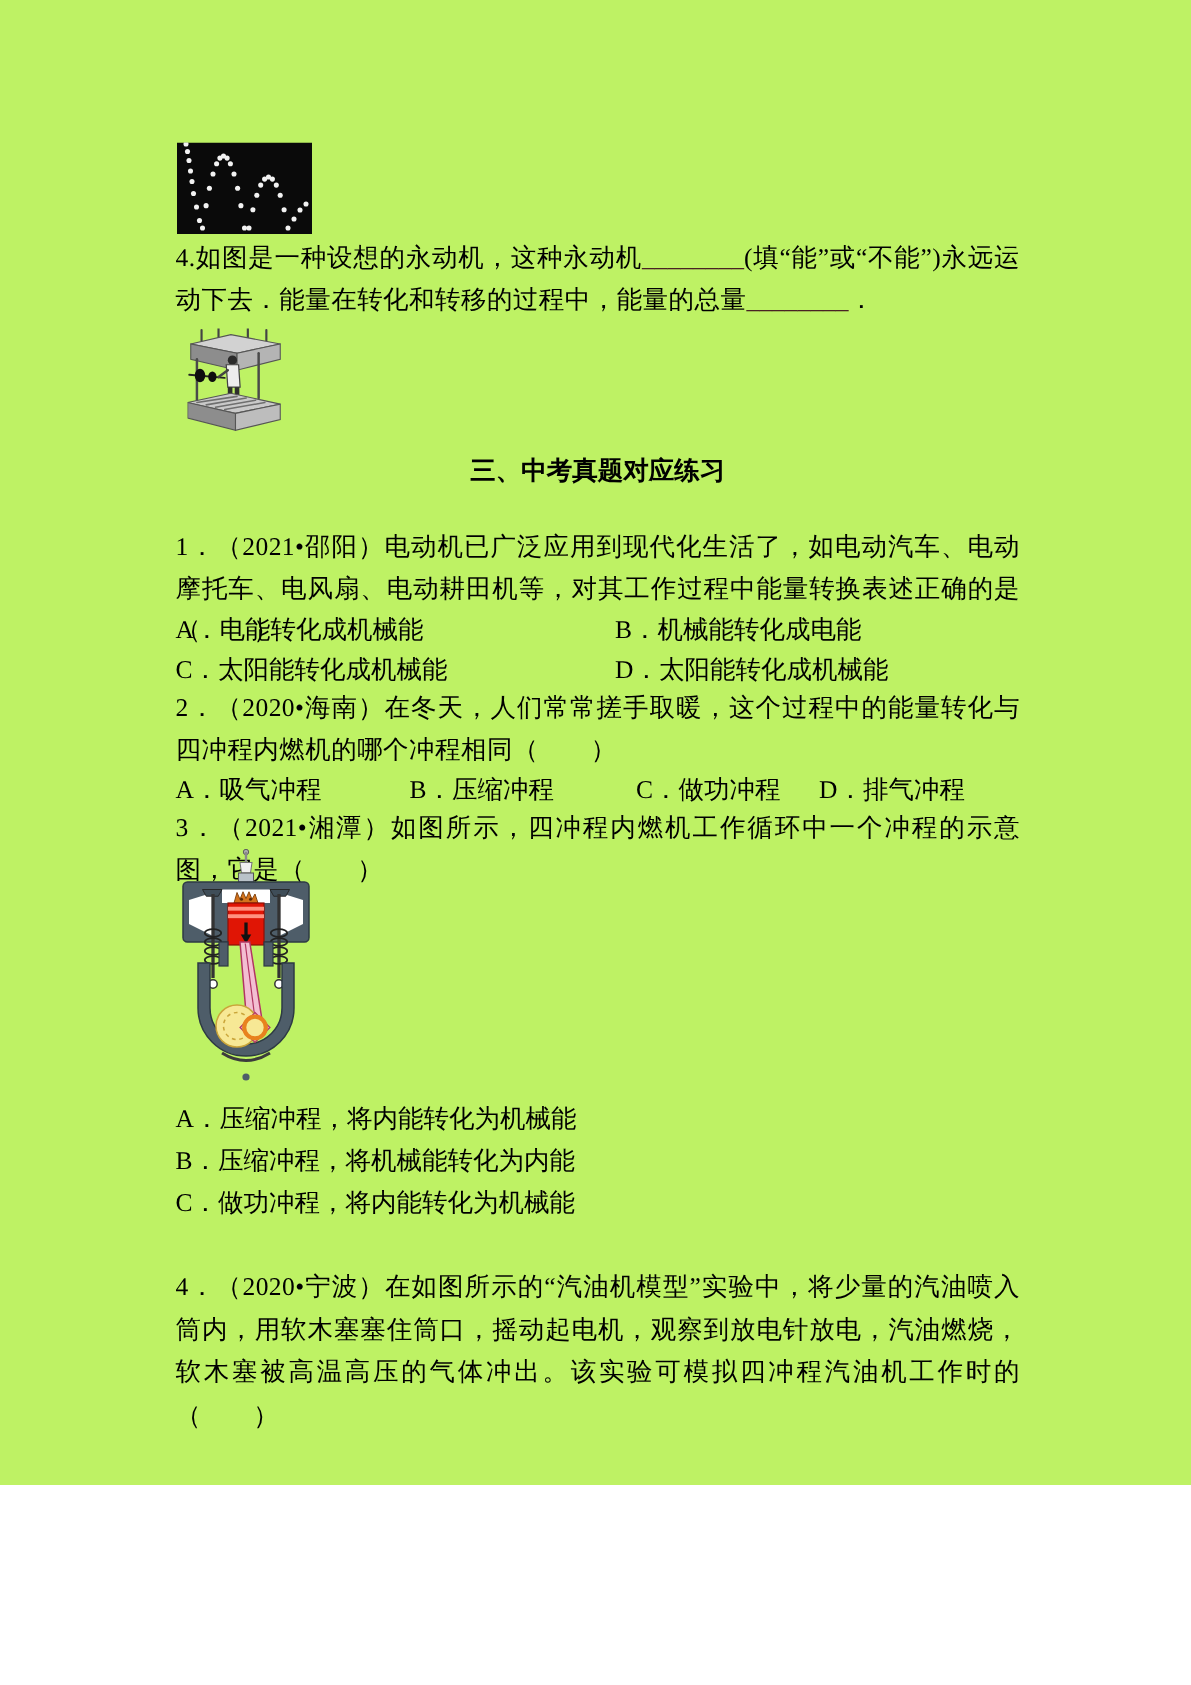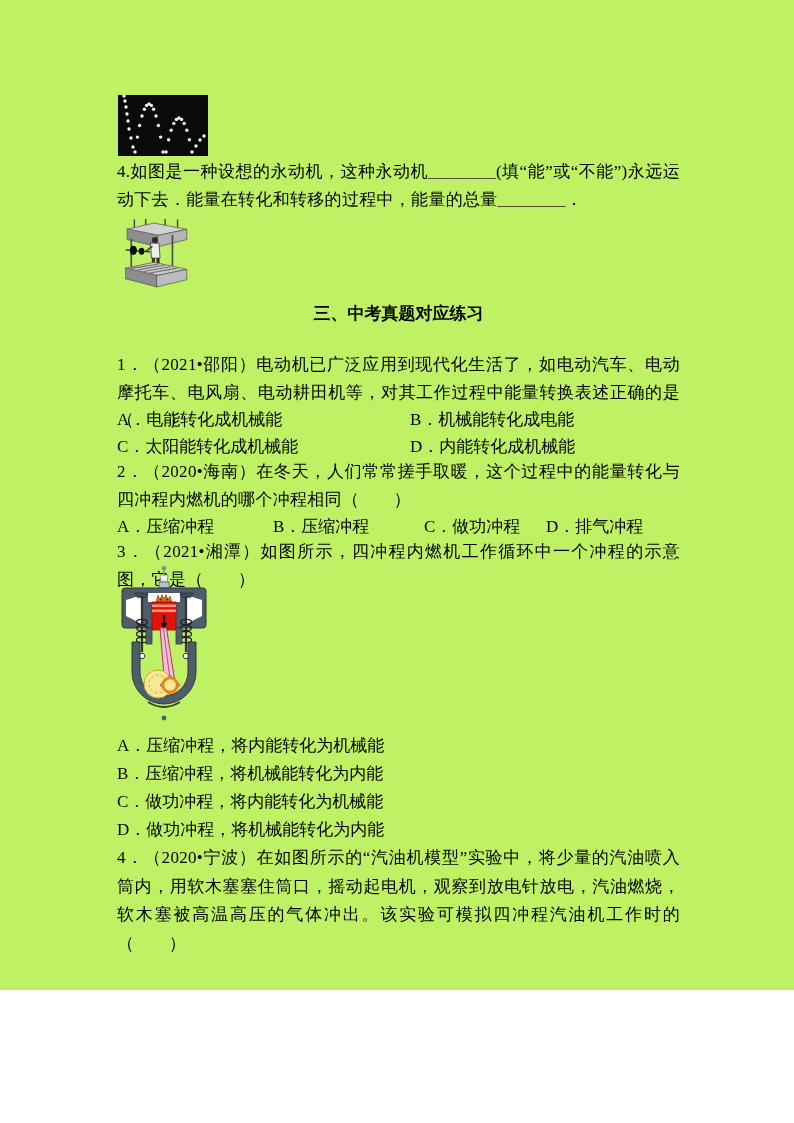--- a/index.html
+++ b/index.html
@@ -107,24 +107,24 @@
       <polygon points="31,55 60,49 60,59 31,66" fill="#bdbdbd" stroke="#555" stroke-width="0.7"></polygon>
     </g>
   </svg>
 
   <h3 class="hdr" style="top:302px;">三、中考真题对应练习</h3>
 
   <p class="para" style="top:351px;">1．（2021•邵阳）电动机已广泛应用到现代化生活了，如电动汽车、电动摩托车、电风扇、电动耕田机等，对其工作过程中能量转换表述正确的是（　　）</p>
   <div class="optline" style="left:117px;top:410px;">A．电能转化成机械能</div>
   <div class="optline" style="left:410px;top:410px;">B．机械能转化成电能</div>
   <div class="optline" style="left:117px;top:437px;">C．太阳能转化成机械能</div>
-  <div class="optline" style="left:410px;top:437px;">D．内能转化成机械能</div>
+  <div class="optline" style="left:410px;top:437px;">D．太阳能转化成机械能</div>
 
   <p class="para" style="top:458px;">2．（2020•海南）在冬天，人们常常搓手取暖，这个过程中的能量转化与四冲程内燃机的哪个冲程相同（　　）</p>
-  <div class="optline" style="left:117px;top:517px;">A．压缩冲程</div>
+  <div class="optline" style="left:117px;top:517px;">A．吸气冲程</div>
   <div class="optline" style="left:273px;top:517px;">B．压缩冲程</div>
   <div class="optline" style="left:412px;top:517px;margin-left:12px;">C．做功冲程</div>
   <div class="optline" style="left:546px;top:517px;">D．排气冲程</div>
 
   <p class="para" style="top:538px;">3．（2021•湘潭）如图所示，四冲程内燃机工作循环中一个冲程的示意图，它是（　　）</p>
 
   <svg class="img-frame" style="left:118px;top:566px;" width="92" height="163" viewBox="0 0 92 163">
     <g>
 
       <circle cx="46" cy="2" r="1.8" fill="#aaa" stroke="#555" stroke-width="0.6"></circle>
@@ -179,17 +179,16 @@
       <polygon points="52,109 62,119 52,129 42,119" fill="#f0a8c0" stroke="#b23563" stroke-width="0.8"></polygon>
       <circle cx="52" cy="119" r="7.2" fill="#f7e895" stroke="#e8821e" stroke-width="2.8"></circle>
 
       <path d="M30,136 Q46,146 62,136" fill="none" stroke="#3c3c3c" stroke-width="2"></path>
     </g>
   </svg>
 
   <div class="optline" style="left:117px;top:736px;">A．压缩冲程，将内能转化为机械能</div>
   <div class="optline" style="left:117px;top:764px;">B．压缩冲程，将机械能转化为内能</div>
   <div class="optline" style="left:117px;top:792px;">C．做功冲程，将内能转化为机械能</div>
-  <div class="optline" style="left:117px;top:820px;">D．做功冲程，将机械能转化为内能</div>
 
   <p class="para" style="top:844px;line-height:28.5px;">4．（2020•宁波）在如图所示的“汽油机模型”实验中，将少量的汽油喷入筒内，用软木塞塞住筒口，摇动起电机，观察到放电针放电，汽油燃烧，软木塞被高温高压的气体冲出。该实验可模拟四冲程汽油机工作时的（　　）</p>
 
 </div>
 
 </body></html>

